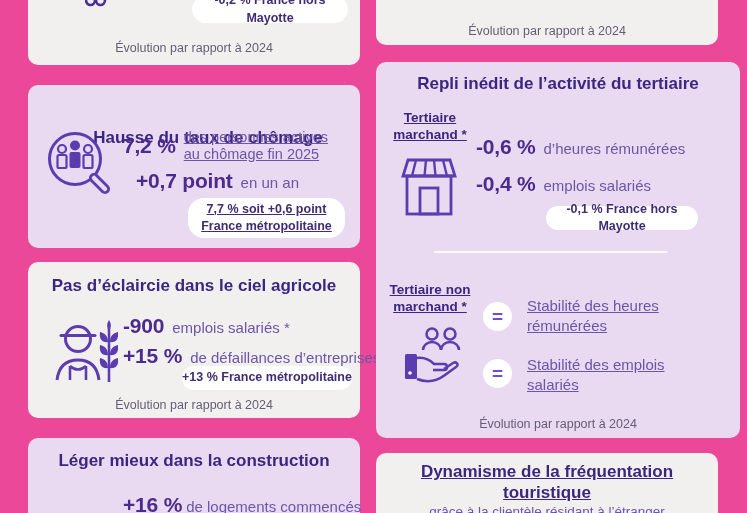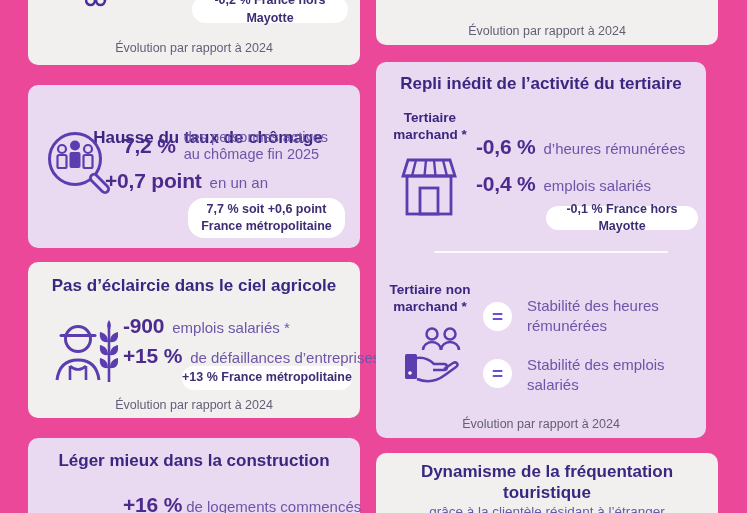--- a/index.html
+++ b/index.html
@@ -11,30 +11,30 @@
   }
   .card{position:absolute;border-radius:10px;}
   .card.gray{background:var(--gray-card);}
   .card.pink{background:var(--pink-card);}
 
   #card-left-top{left:28px;top:-12px;width:332px;height:77px;}
   #card-chomage{left:28px;top:85px;width:332px;height:163px;}
   #card-agricole{left:28px;top:262px;width:332px;height:156px;}
   #card-construction{left:28px;top:438px;width:332px;height:95px;}
   #card-right-top{left:376px;top:-12px;width:342px;height:57px;}
-  #card-tertiaire{left:376px;top:62px;width:330px;height:376px;}
+  #card-tertiaire{left:376px;top:62px;width:364px;height:376px;}
   #card-tourisme{left:376px;top:453px;width:342px;height:80px;}
 
   .card-title{position:absolute;left:0;right:0;text-align:center;font-weight:700;
     font-size:17px;line-height:1.25;color:var(--title);}
   .stat-row{position:absolute;display:flex;align-items:baseline;gap:8px;white-space:nowrap;}
   .stat-value{font-size:21px;font-weight:700;color:var(--value);letter-spacing:-.2px;}
   .stat-label{font-size:14.5px;color:var(--body);line-height:1.18;}
   .stat-label.lg{font-size:15px;}
-  .preline{white-space:pre-line;}
+  .preline{white-space:pre-line;text-decoration:underline;}
   .pill{position:absolute;background:#ffffff;border-radius:16px;color:var(--pill-text);
     font-size:12.5px;font-weight:600;display:flex;align-items:center;justify-content:center;
     text-align:center;line-height:1.4;}
   .footnote{position:absolute;left:0;right:0;text-align:center;font-size:12.5px;color:var(--footnote);}
   .side-label{position:absolute;font-weight:700;font-size:13.5px;color:var(--title);
     text-align:center;line-height:1.25;}
   .icon-box{position:absolute;}
   .eq-circle{position:absolute;width:29px;height:29px;border-radius:50%;background:#fff;
     display:flex;align-items:center;justify-content:center;color:var(--equals);
     font-weight:800;font-size:19px;}
@@ -70,21 +70,21 @@
         <rect x="23.5" y="23" width="11" height="16" rx="2" fill="#5c3db0" stroke="none"></rect>
         <line x1="48" y1="49" x2="59" y2="60" stroke-width="10" stroke-linecap="round"></line>
         <line x1="48" y1="49" x2="59" y2="60" stroke="#e9d9f1" stroke-width="4.5" stroke-linecap="round"></line>
       </svg>
     </span>
     <div class="stat-row" style="left:95px;top:44px;align-items:center;">
       <span class="stat-value">7,2 %</span>
       <span class="stat-label preline">des personnes actives
 au chômage fin 2025</span>
     </div>
-    <div class="stat-row" style="left:77px;top:84px;">
+    <div class="stat-row" style="left:108px;top:84px;">
       <span class="stat-value">+0,7 point</span>
       <span class="stat-label lg">en un an</span>
     </div>
     <div class="pill preline" style="left:160px;top:113px;width:157px;height:40px;">7,7 % soit +0,6 point
 France métropolitaine</div>
   </section>
 
   <section class="card gray" id="card-agricole">
     <h2 class="card-title" style="top:13px;margin:0;">Pas d’éclaircie dans le ciel agricole</h2>
     <span class="icon-box" style="left:24px;top:52px;">

